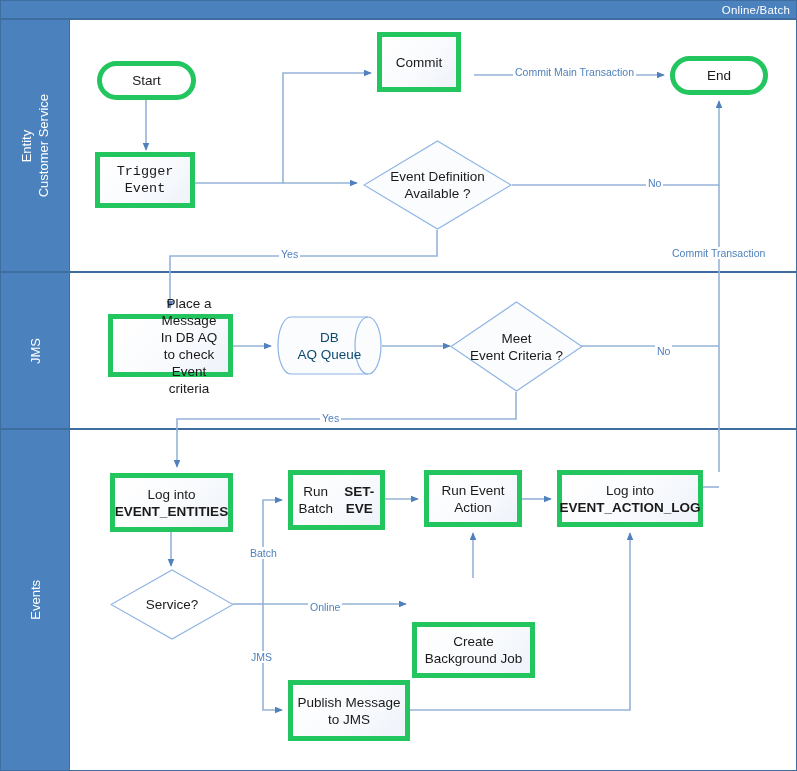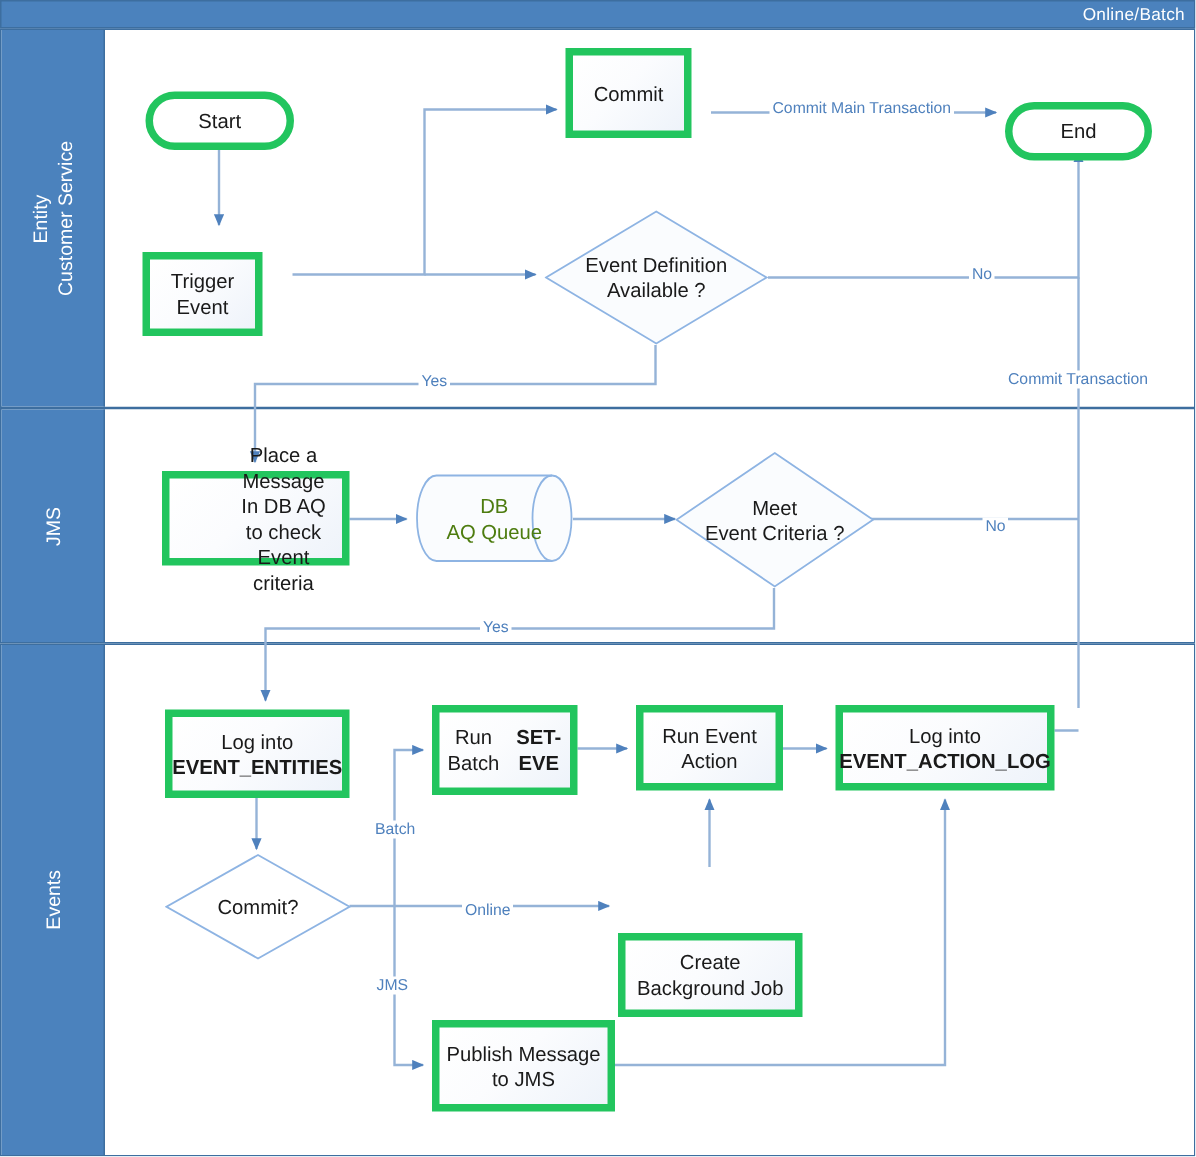--- a/index.html
+++ b/index.html
@@ -46,21 +46,21 @@
     text-align:center;color:#1a1a1a;font-size:13.5px;line-height:17px;
   }
   .diamond svg{position:absolute;left:0;top:0;}
   .diamond .t{position:relative;z-index:2;white-space:pre-line;padding:0 6px;}
 
   .cyl{position:absolute;}
   .cyl svg{position:absolute;left:0;top:0;}
   .cyl .t{
     position:absolute;left:0;top:0;width:100%;height:100%;
     display:flex;align-items:center;justify-content:center;text-align:center;
-    color:#4d7c0f;font-size:13.5px;line-height:17px;white-space:pre-line;z-index:2;
+    color:#0c4a6e;font-size:13.5px;line-height:17px;white-space:pre-line;z-index:2;
   }
 
   
   #wires{position:absolute;left:0;top:0;width:797px;height:771px;pointer-events:none;}
   .edge-label{
     position:absolute;color:#4f81bd;font-size:10.5px;line-height:12px;
     background:#ffffff;padding:0 2px;white-space:nowrap;
   }
 </style>
 </head>
@@ -152,29 +152,29 @@
   <div class="edge-label" style="left:655px;top:345px;">No</div>
   <div class="edge-label" style="left:320px;top:412px;">Yes</div>
   <div class="edge-label" style="left:248px;top:547px;">Batch</div>
   <div class="edge-label" style="left:308px;top:601px;">Online</div>
   <div class="edge-label" style="left:249px;top:651px;">JMS</div>
 
   <div class="node round plain" style="left:97px;top:61px;width:99px;height:39px;">
     <span class="t">Start</span>
   </div>
 
-  <div class="node" style="left:95px;top:168px;width:80px;height:56px;">
+  <div class="node" style="left:95px;top:152px;width:100px;height:56px;font-family:Liberation Mono, monospace;">
     <span class="t">Trigger Event</span>
   </div>
 
   <div class="node" style="left:377px;top:32px;width:84px;height:60px;">
     <span class="t">Commit</span>
   </div>
 
-  <div class="node round plain" style="left:670px;top:56px;width:98px;height:39px;margin-top:12px;">
+  <div class="node round plain" style="left:670px;top:56px;width:98px;height:39px;">
     <span class="t">End</span>
   </div>
 
   <div class="diamond" style="left:363px;top:140px;width:149px;height:90px;">
     <svg width="149" height="90" viewBox="0 0 149 90">
       <polygon points="74.5,1 148,45 74.5,89 1,45" fill="#fafcfe" stroke="#8eb4e3" stroke-width="1.2"></polygon>
     </svg>
     <span class="t">Event Definition
 Available ?</span>
   </div>
@@ -219,21 +219,21 @@
 
   <div class="node" style="left:557px;top:470px;width:146px;height:57px;flex-direction:column;">
     <span class="t">Log into</span>
     <span class="t b">EVENT_ACTION_LOG</span>
   </div>
 
   <div class="diamond" style="left:110px;top:569px;width:124px;height:71px;">
     <svg width="124" height="71" viewBox="0 0 124 71">
       <polygon points="62,1 123,35.5 62,70 1,35.5" fill="#ffffff" stroke="#8eb4e3" stroke-width="1.2"></polygon>
     </svg>
-    <span class="t">Commit?</span>
+    <span class="t">Service?</span>
   </div>
 
   <div class="node" style="left:412px;top:578px;width:123px;height:56px;margin-top:44px;">
     <span class="t">Create
 Background Job</span>
   </div>
 
   <div class="node" style="left:288px;top:680px;width:122px;height:61px;">
     <span class="t">Publish Message
 to JMS</span>

